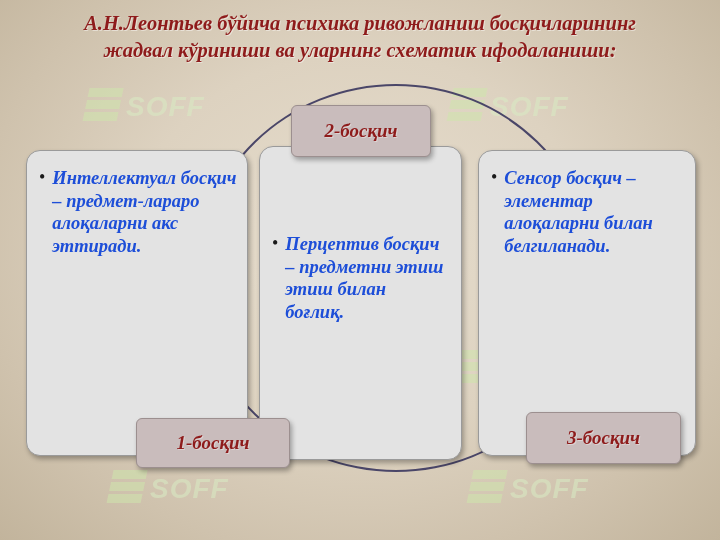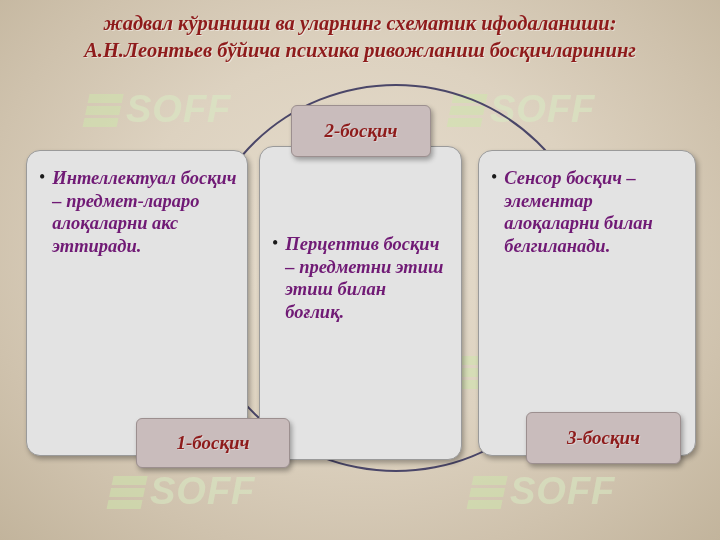--- a/index.html
+++ b/index.html
@@ -25,21 +25,21 @@
     inset: 0;
     pointer-events: none;
   }
   .wm {
     position: absolute;
     color: #d9ecc4;
     opacity: .55;
     font-family: "Liberation Sans", sans-serif;
     font-weight: bold;
     font-style: italic;
-    font-size: 38px;
+    font-size: 28px;
     letter-spacing: 1px;
     white-space: nowrap;
   }
   .wm .brick {
     display: inline-block;
     width: 34px;
     height: 34px;
     margin-right: 6px;
     vertical-align: -6px;
     background:
@@ -75,21 +75,21 @@
   .card {
     position: absolute;
     background: #e3e3e3;
     border: 1px solid #9a9a9a;
     border-radius: 14px;
     box-shadow: 2px 3px 5px rgba(0,0,0,.30);
   }
   .card-text {
     margin: 0;
     padding: 0;
-    color: #701a75;
+    color: #1d4ed8;
     font-weight: bold;
     font-style: italic;
     font-size: 18.5px;
     line-height: 1.22;
   }
   .bullet-row {
     display: flex;
     align-items: flex-start;
   }
   .bullet {
@@ -166,22 +166,22 @@
   <div class="watermarks">
     <div class="wm" style="left:86px; top:88px;"><span class="brick"></span><span>SOFF</span></div>
     <div class="wm" style="left:450px; top:88px;"><span class="brick"></span><span>SOFF</span></div>
     <div class="wm" style="left:86px; top:350px;"><span class="brick"></span><span>SOFF</span></div>
     <div class="wm" style="left:450px; top:350px;"><span class="brick"></span><span>SOFF</span></div>
     <div class="wm" style="left:110px; top:470px;"><span class="brick"></span><span>SOFF</span></div>
     <div class="wm" style="left:470px; top:470px;"><span class="brick"></span><span>SOFF</span></div>
   </div>
 
   <div class="title">
+    <div>А.Н.Леонтьев бўйича психика ривожланиш босқичларининг</div>
     <div>жадвал кўриниши ва уларнинг схематик ифодаланиши:</div>
-    <div>А.Н.Леонтьев бўйича психика ривожланиш босқичларининг</div>
   </div>
 
   <div class="ellipse"></div>
 
   <div class="card" id="card-left">
     <div class="bullet-row">
       <span class="bullet">•</span>
       <p class="card-text">Интеллектуал босқич – предмет-лараро алоқаларни акс эттиради.</p>
     </div>
   </div>

